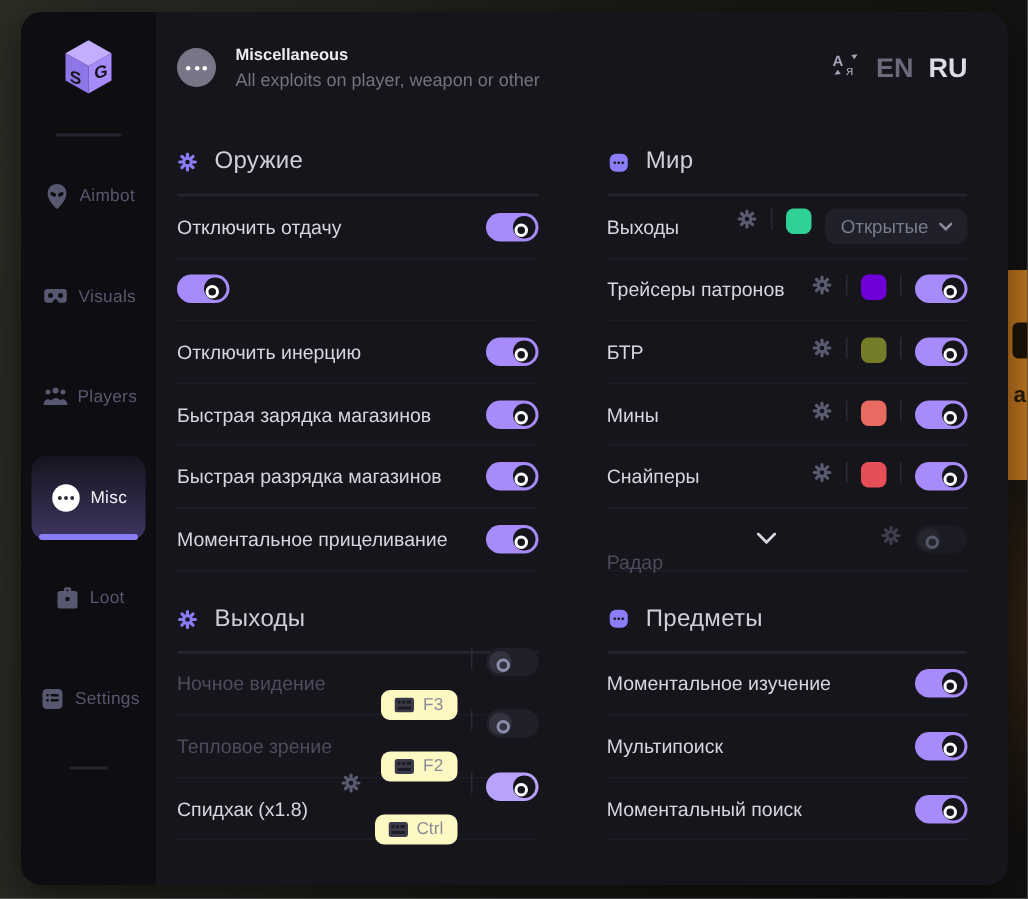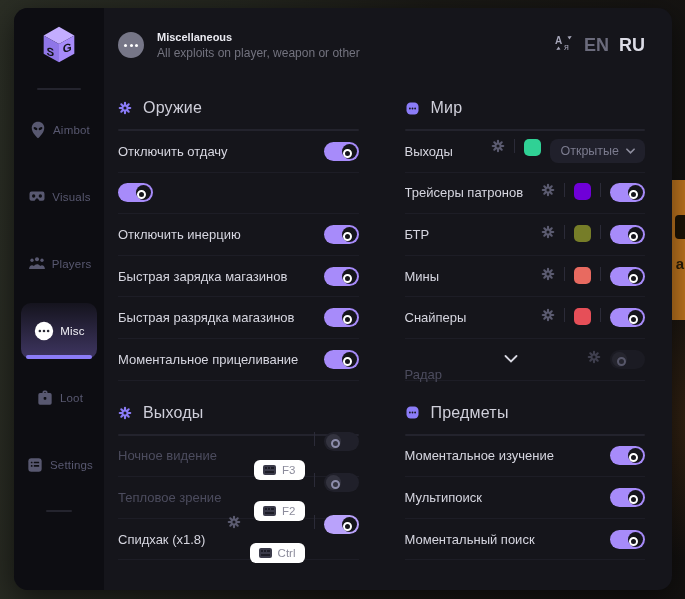--- a/index.html
+++ b/index.html
@@ -48,21 +48,21 @@
   
   .toggle{width:35px;height:19px;border-radius:10px;background:#a78bfa;position:relative;cursor:pointer;flex-shrink:0;}
   .toggle::after{content:"";position:absolute;top:2px;right:2px;width:15px;height:15px;border-radius:50%;background:#15151b;}
   .toggle::before{content:"";position:absolute;top:7px;right:7px;width:5px;height:5px;border:2px solid #ffffff;border-radius:50%;z-index:2;}
   .toggle.off{background:#20202a;}
   .toggle.off::after{right:auto;left:2px;background:#33333f;}
   .toggle.off::before{right:auto;left:7px;border-color:#8d8dab;}
   .toggle.dim{opacity:.55;}
   .toggle.bright{background:#b9a2fb;}
   
-  .kbd{display:inline-flex;align-items:center;gap:6px;background:#ffffff;border-radius:6px;padding:4px 9px;color:#8b8b9b;font-size:11.5px;cursor:default;margin-top:28px;}
+  .kbd{display:inline-flex;align-items:center;gap:6px;background:#fef9c3;border-radius:6px;padding:4px 9px;color:#8b8b9b;font-size:11.5px;cursor:default;margin-top:28px;}
   
   .swatch{width:17px;height:17px;border-radius:5px;flex-shrink:0;cursor:pointer;}
   
   .dropdown{display:inline-flex;align-items:center;gap:7px;background:#20202b;border-radius:8px;padding:5px 10px;color:#7b7b8e;font-size:12.5px;cursor:pointer;}
   .chev{color:#a0a0b2;display:flex;}
   .radar-chev{margin-left:62px;display:flex;color:#d8d8e2;cursor:pointer;}
   .spacer{flex:1;}
   .gear14{display:flex;cursor:pointer;}
 </style>
 </head>

